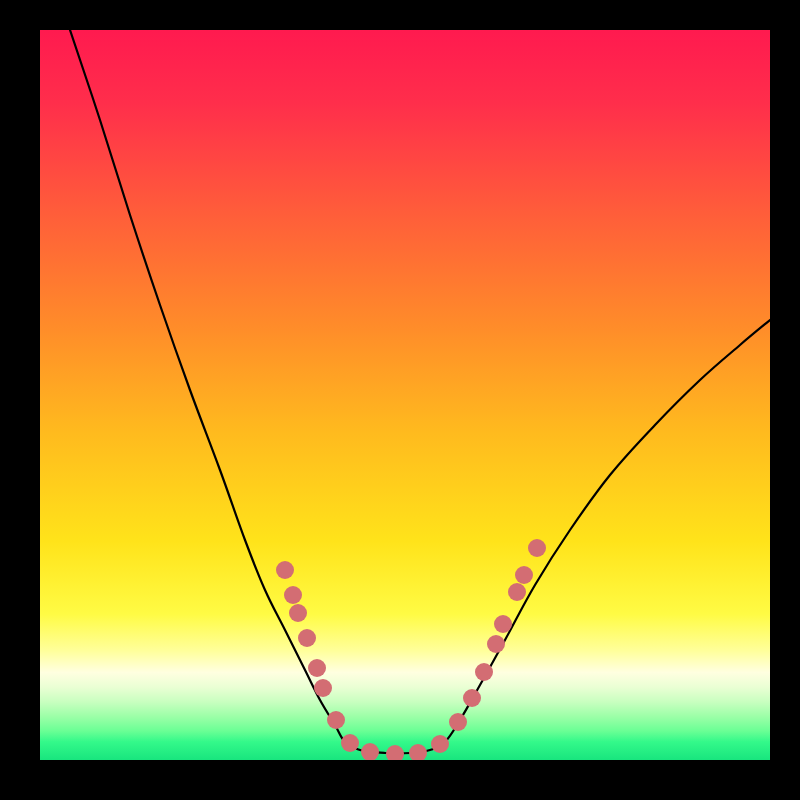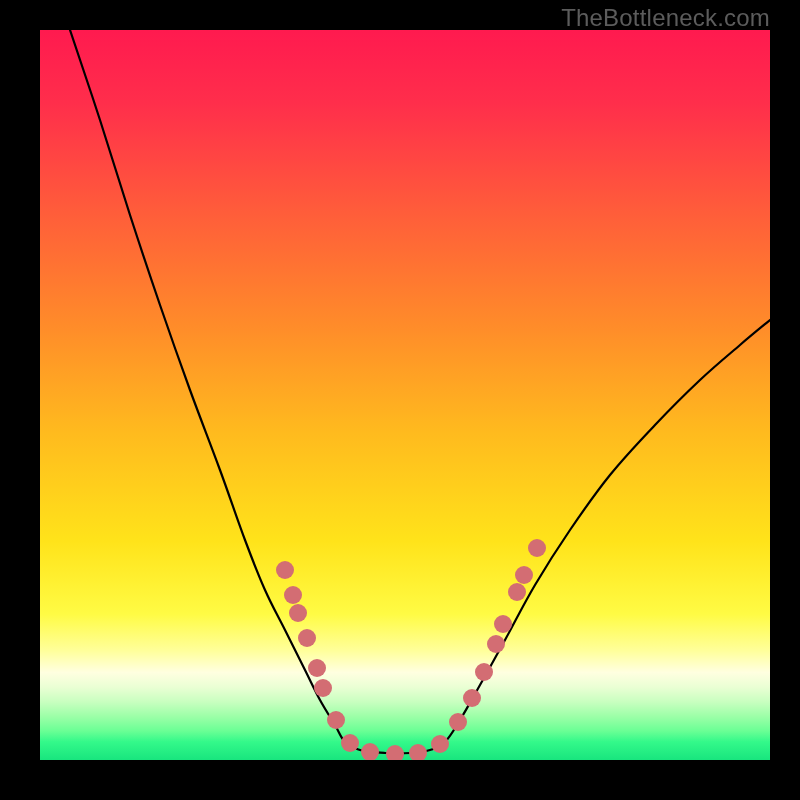--- a/index.html
+++ b/index.html
@@ -48,21 +48,20 @@
     left: 0;
     top: 0;
     width: 100%;
     height: 100%;
   }
 </style>
 </head>
 <body>
 
 <div class="frame">
-  <div class="watermark">TheBottleneck.com</div>
 
   <div class="plot-area">
     <svg class="gradient-bg" viewBox="0 0 730 730" preserveAspectRatio="none">
       <defs>
         <linearGradient id="bg-grad" x1="0" y1="0" x2="0" y2="1">
             <stop offset="0%" stop-color="#ff1a4f"></stop>
             <stop offset="10%" stop-color="#ff2e4b"></stop>
             <stop offset="25%" stop-color="#ff5d3a"></stop>
             <stop offset="40%" stop-color="#ff8a2a"></stop>
             <stop offset="55.00000000000001%" stop-color="#ffba1e"></stop>

